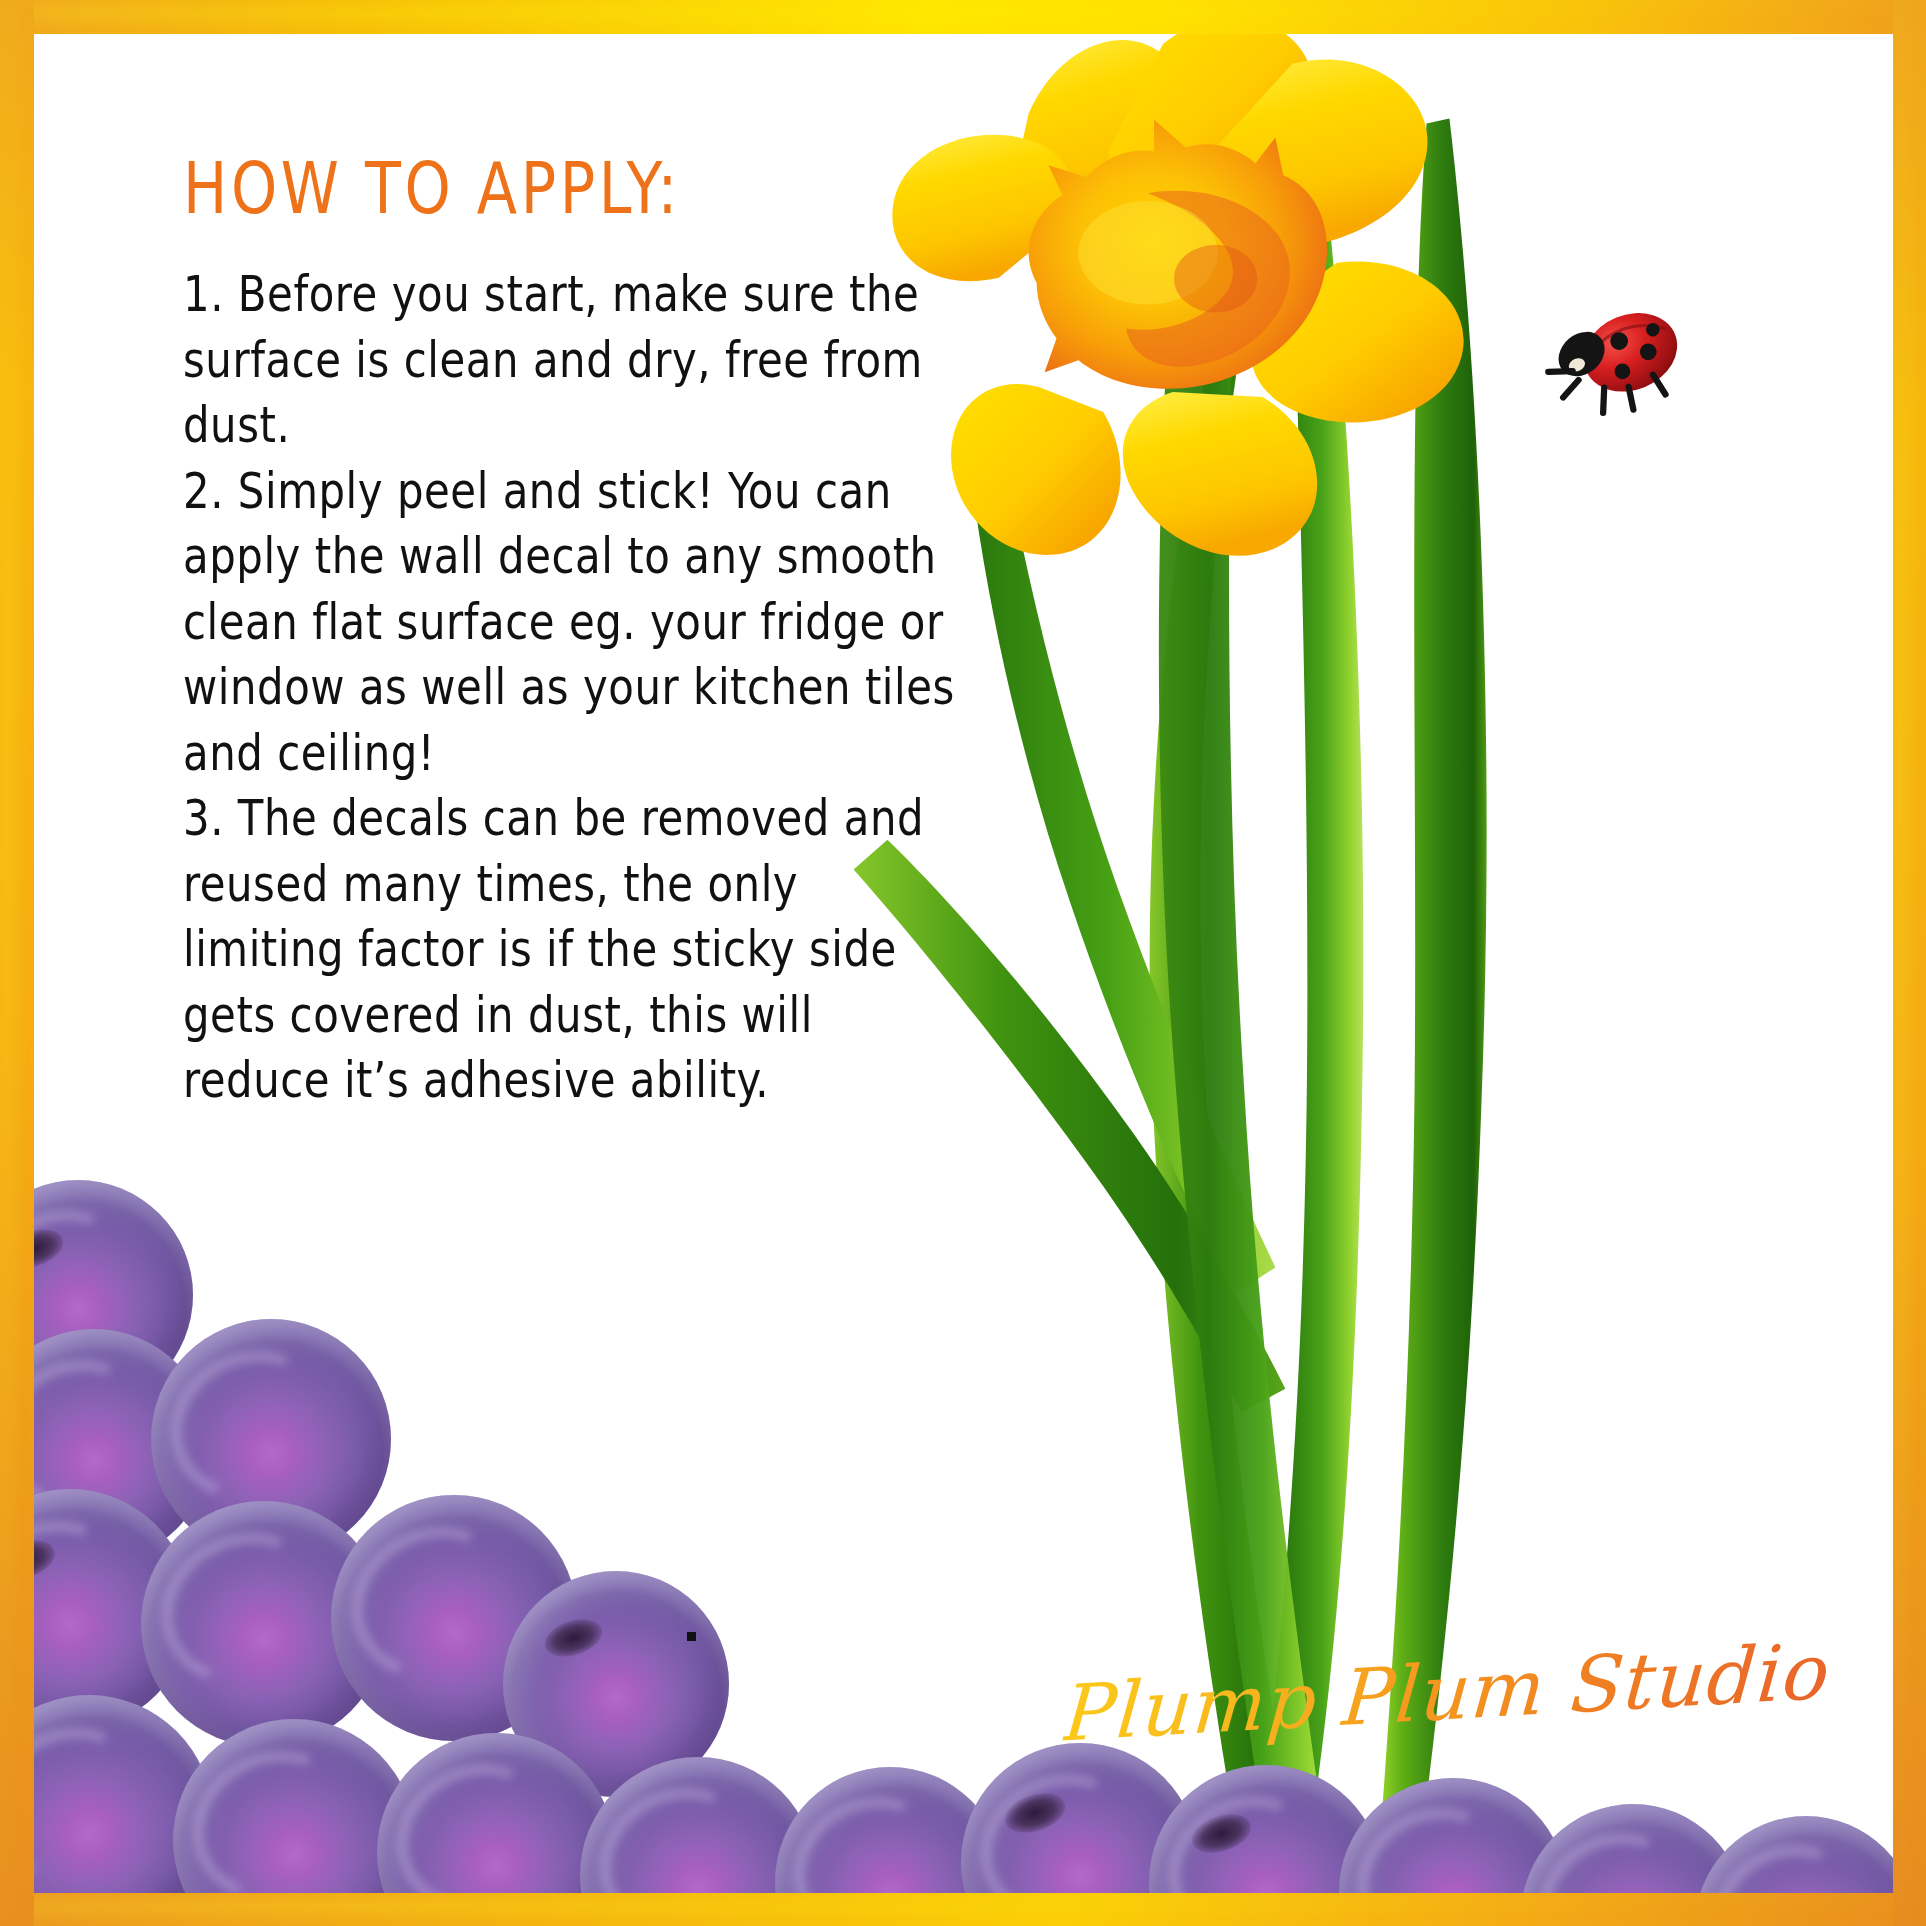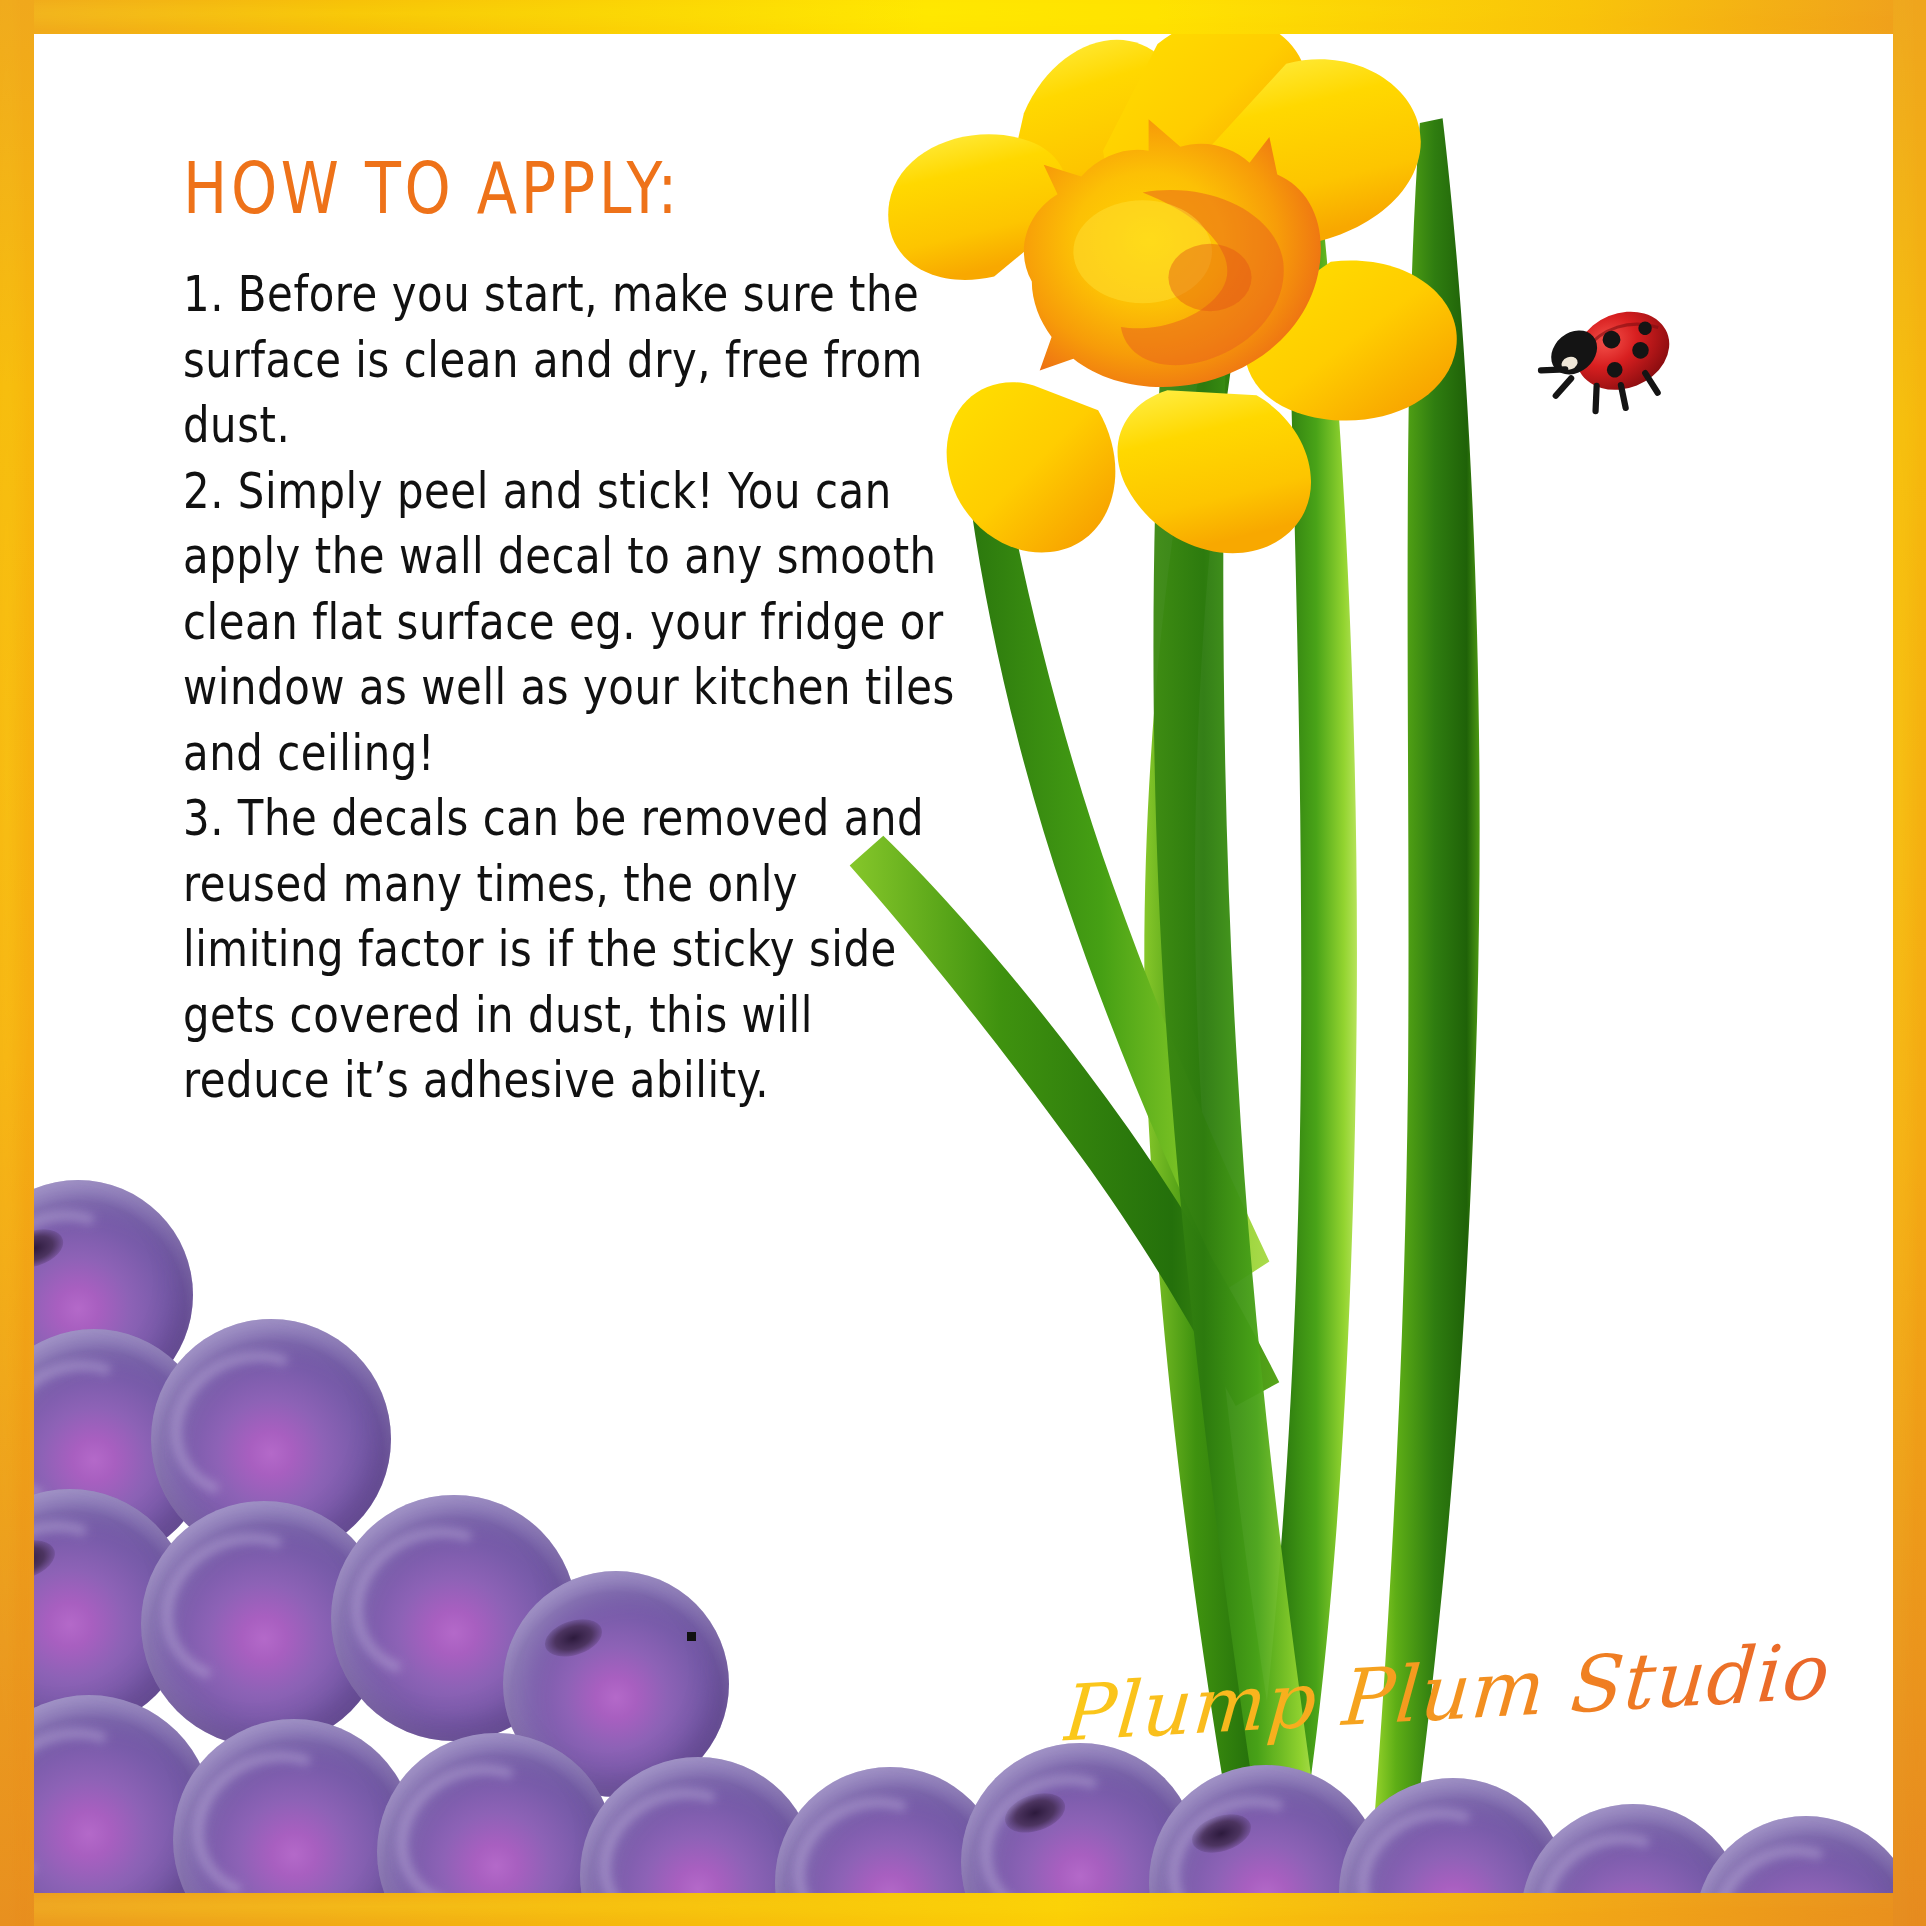--- a/index.html
+++ b/index.html
@@ -21,21 +21,21 @@
      background:linear-gradient(180deg,#f0a81c 0%,#f7b70c 20%,#f6ae12 55%,#eb9a1e 85%,#e8901f 100%);}
   .rail-right{right:0;top:0;width:34px;height:1927px;
      background:linear-gradient(180deg,#efa51d 0%,#f6b80c 22%,#f4ab14 60%,#ea961f 88%,#e68d20 100%);}
   .rail::after{content:"";position:absolute;inset:0;
      background:radial-gradient(ellipse at 20% 40%,rgba(255,255,255,.16),transparent 60%),
                 radial-gradient(ellipse at 70% 70%,rgba(160,80,0,.10),transparent 55%);
      mix-blend-mode:overlay;}
 
   
   #canvas{position:absolute;left:34px;top:34px;
-          width:1859px;height:1859px;background:#ffffff;overflow:hidden;z-index:1;}
+          width:1859px;height:1859px;background:#ffffff;overflow:hidden;z-index:1;padding-left:9px;}
 
   
   #textcol{position:absolute;left:149px;top:119px;width:832px;z-index:40;}
   #heading{color:#ee7219;font-size:71px;line-height:1;letter-spacing:4px;
            font-weight:300;font-family:"DejaVu Sans Condensed","Liberation Sans",sans-serif;
            transform:scaleX(.92);transform-origin:left center;margin:0 0 38px 0;white-space:nowrap;}
   .para{color:#111;font-size:50px;line-height:1.31;font-weight:300;letter-spacing:0.6px;
         transform:scaleX(.93);transform-origin:left top;margin:0;}
   .para + .para{margin-top:0;}
 

